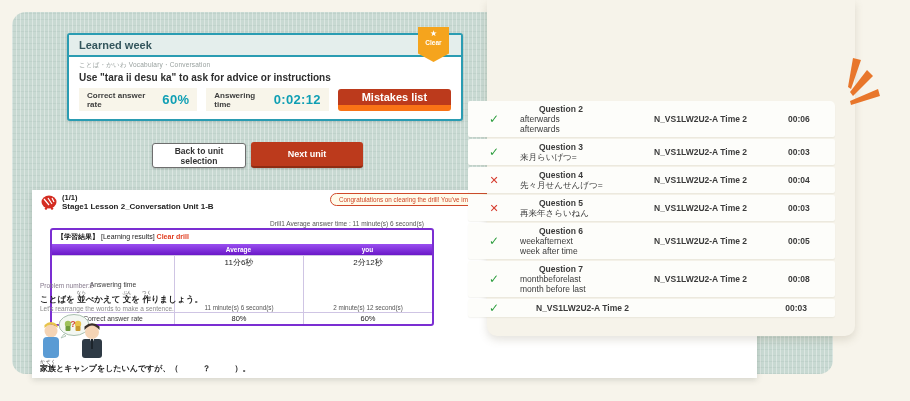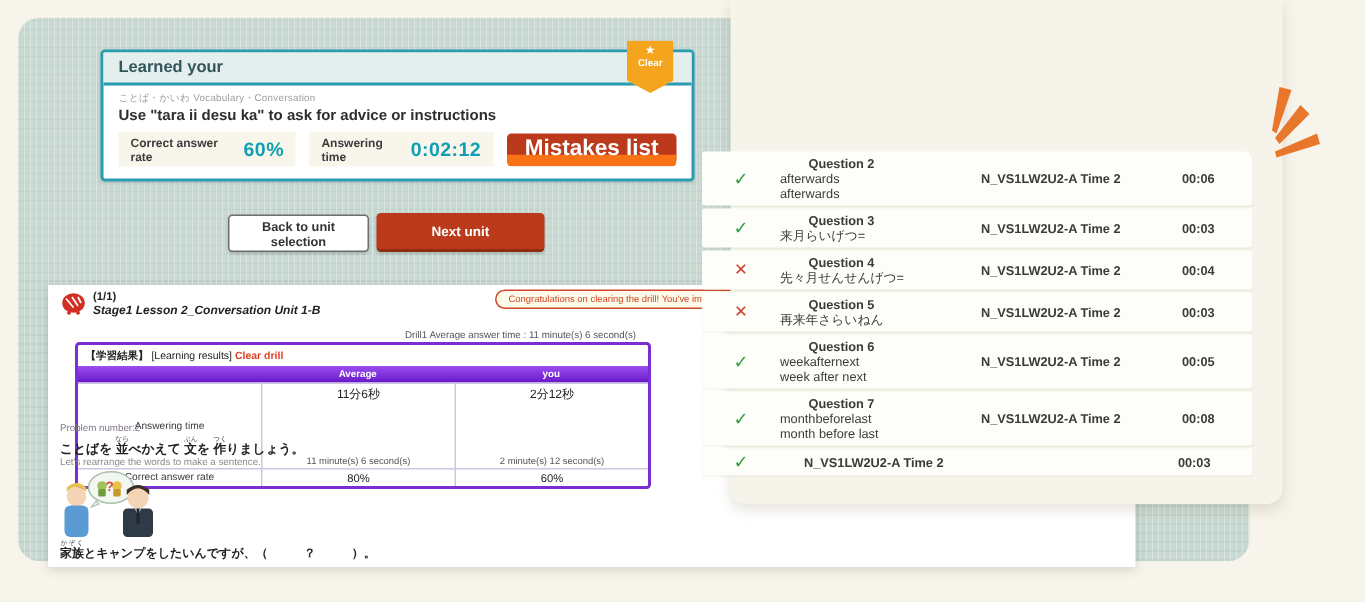--- a/index.html
+++ b/index.html
@@ -19,22 +19,22 @@
     border:2px solid #2a9cb2;border-radius:3px;z-index:1;box-shadow:0 1px 3px rgba(40,60,60,.15);}
   .lp-header{height:22px;background:#e4eeec;border-bottom:2px solid #2a9cb2;display:flex;align-items:center;
     padding:0 10px;font-size:11px;font-weight:bold;color:#33555c;}
   .lp-body{padding:4px 10px 0 10px;}
   .lp-category{font-size:6.5px;color:#98a09e;letter-spacing:.2px;}
   .lp-title{font-size:10px;font-weight:bold;color:#2e2e2e;margin-top:2px;}
   .lp-stats{display:flex;align-items:center;margin-top:5px;gap:9px;}
   .stat-box{background:#f8f5ea;display:flex;align-items:center;gap:6px;padding:4px 8px;height:23px;}
   .stat-label{font-size:8px;font-weight:bold;color:#3c3c3c;}
   .stat-value{font-size:13px;font-weight:bold;color:#0f9fb4;letter-spacing:.3px;}
-  .mistakes-btn{margin-left:auto;width:119px;height:22px;background:#bc3a1c;border:none;border-bottom:8px solid #f97316;
-    border-radius:3px;color:#fff;font-size:15px;font-weight:bold;cursor:pointer;}
+  .mistakes-btn{margin-left:auto;width:119px;height:22px;background:#bc3a1c;border:none;border-bottom:6px solid #f97316;
+    border-radius:3px;color:#fff;font-size:11px;font-weight:bold;cursor:pointer;}
 
   
   .clear-ribbon{position:absolute;left:418px;top:27px;width:31px;height:35px;background:#f5a41d;z-index:2;
     clip-path:polygon(0 0,100% 0,100% 76%,50% 100%,0 76%);
     display:flex;flex-direction:column;align-items:center;color:#fff;
     filter:drop-shadow(1px 2px 2px rgba(60,50,20,.35));}
   .clear-star{font-size:8px;line-height:10px;margin-top:2px;}
   .clear-label{font-size:6.5px;font-weight:bold;line-height:7px;}
 
   
@@ -42,21 +42,21 @@
     border-radius:3px;font-size:8.5px;font-weight:bold;color:#333;z-index:1;cursor:pointer;box-shadow:0 1px 2px rgba(0,0,0,.18);}
   .next-btn{position:absolute;left:251px;top:142px;width:112px;height:26px;background:#bc3a1c;border:none;
     border-bottom:2px solid #8f2c13;border-radius:3px;font-size:9px;font-weight:bold;color:#fff;z-index:1;cursor:pointer;
     box-shadow:0 1px 2px rgba(0,0,0,.18);}
 
   
   .results-panel{position:absolute;left:32px;top:190px;width:725px;height:188px;background:#fff;z-index:1;
     box-shadow:0 2px 6px rgba(60,70,60,.18);}
   .mascot{position:absolute;left:8px;top:4px;width:18px;height:18px;}
   .page-ind{position:absolute;left:30px;top:3px;font-size:7.5px;font-weight:bold;color:#222;}
-  .breadcrumb{position:absolute;left:30px;top:12px;font-size:8px;font-weight:bold;color:#222;font-style:italic;}
+  .breadcrumb{position:absolute;left:30px;top:12px;font-size:8px;font-weight:bold;color:#222;}
   .congrats-pill{position:absolute;left:298px;top:3px;height:13px;max-width:300px;border:1px solid #d0492a;border-radius:8px;
     background:#fffbea;color:#cf4526;font-size:6.3px;line-height:11px;padding:0 8px;white-space:nowrap;overflow:hidden;}
   .drill-avg{position:absolute;left:238px;top:30px;font-size:6.5px;color:#555;}
 
   .results-table{position:absolute;left:18px;top:38px;width:384px;border:2px solid #7b2ed2;border-radius:3px;background:#fff;}
   .rt-caption{padding:2px 5px;font-size:7px;color:#222;}
   .rt-caption .jp{font-weight:bold;}
   .rt-caption .status{color:#e03c1e;font-weight:bold;}
   .rt-head{display:grid;grid-template-columns:122px 1fr 1fr;background:linear-gradient(180deg,#9a4ff0,#6a18c8);
     color:#fff;font-size:6.5px;font-weight:bold;text-align:center;line-height:11px;height:11px;}
@@ -98,21 +98,21 @@
   .emphasis{position:absolute;left:820px;top:48px;z-index:3;}
 </style>
 </head>
 <body>
 
 <div class="canvas">
 
   <div class="green-bg"></div>
 
   <div class="learned-panel">
-    <div class="lp-header">Learned your</div>
+    <div class="lp-header">Learned week</div>
     <div class="lp-body">
       <div class="lp-category">ことば・かいわ Vocabulary・Conversation</div>
       <div class="lp-title">Use "tara ii desu ka" to ask for advice or instructions</div>
       <div class="lp-stats">
         <div class="stat-box">
           <span class="stat-label">Correct answer rate</span>
           <span class="stat-value">60%</span>
         </div>
         <div class="stat-box">
           <span class="stat-label">Answering time</span>
@@ -240,21 +240,21 @@
           <div class="q-line">再来年さらいねん</div>
         </div>
         <div class="q-unit">N_VS1LW2U2-A Time 2</div>
         <div class="q-time">00:03</div>
       </div>
       <div class="qrow">
         <div class="q-status correct">✓</div>
         <div class="q-main">
           <div class="q-title">Question 6</div>
           <div class="q-line">weekafternext</div>
-          <div class="q-line">week after next</div>
+          <div class="q-line">week after time</div>
         </div>
         <div class="q-unit">N_VS1LW2U2-A Time 2</div>
         <div class="q-time">00:05</div>
       </div>
       <div class="qrow">
         <div class="q-status correct">✓</div>
         <div class="q-main">
           <div class="q-title">Question 7</div>
           <div class="q-line">monthbeforelast</div>
           <div class="q-line">month before last</div>

